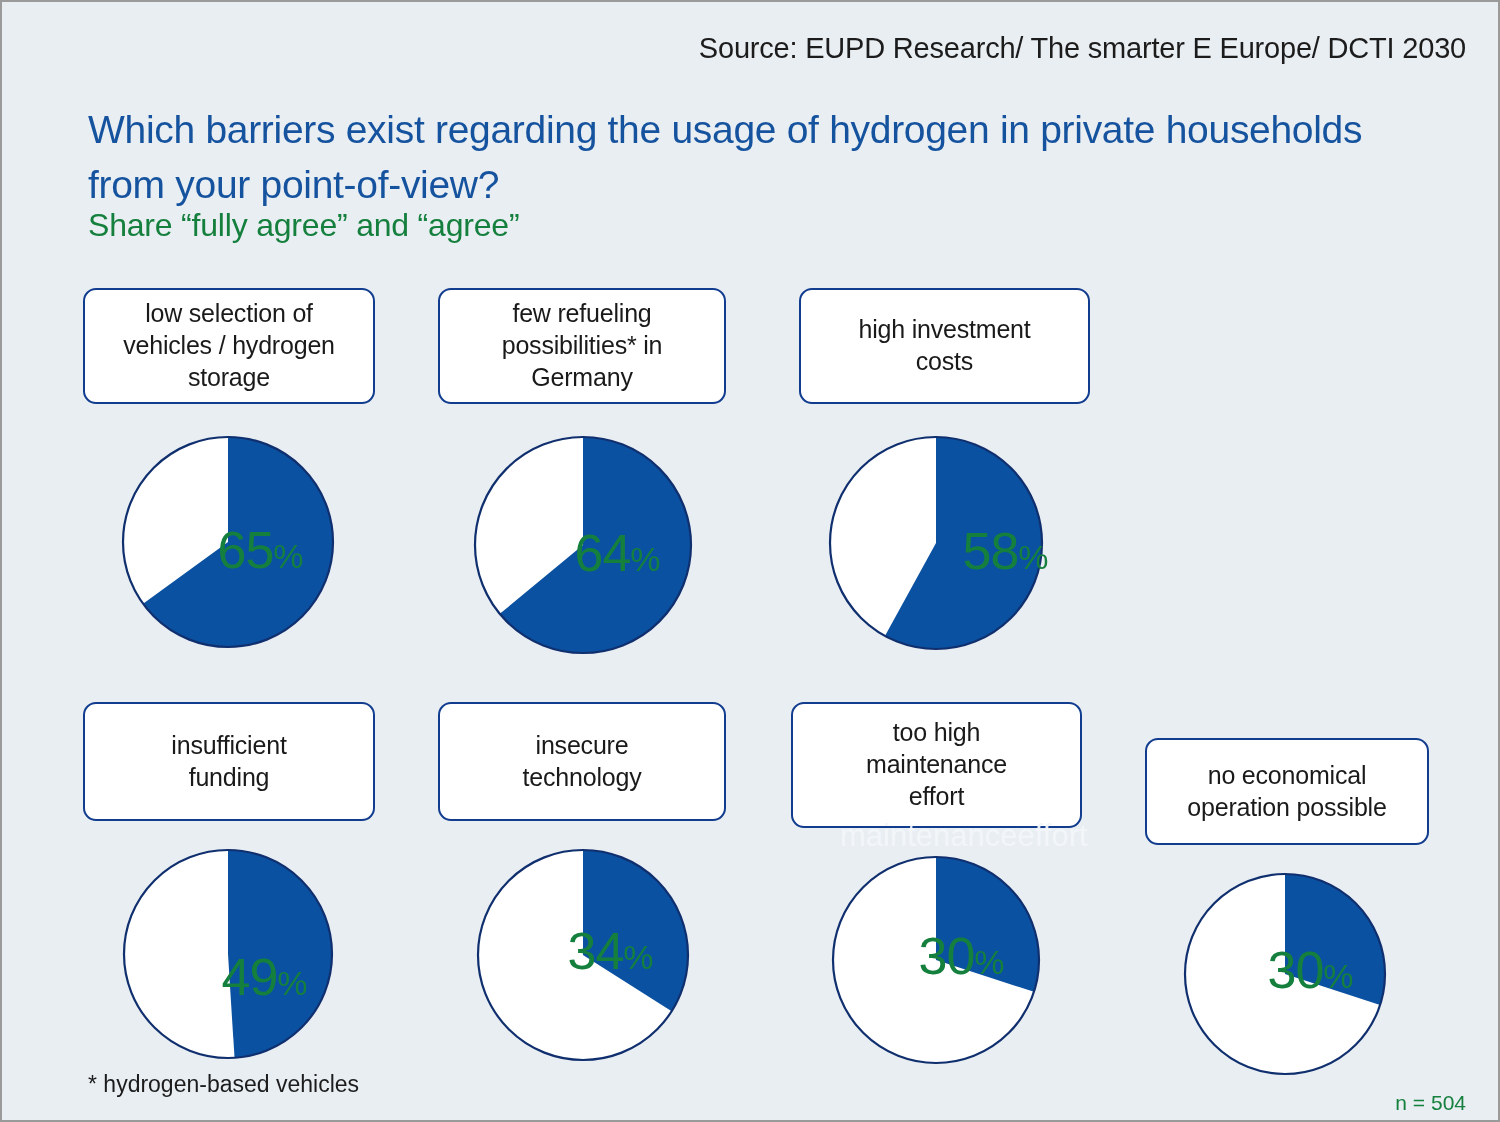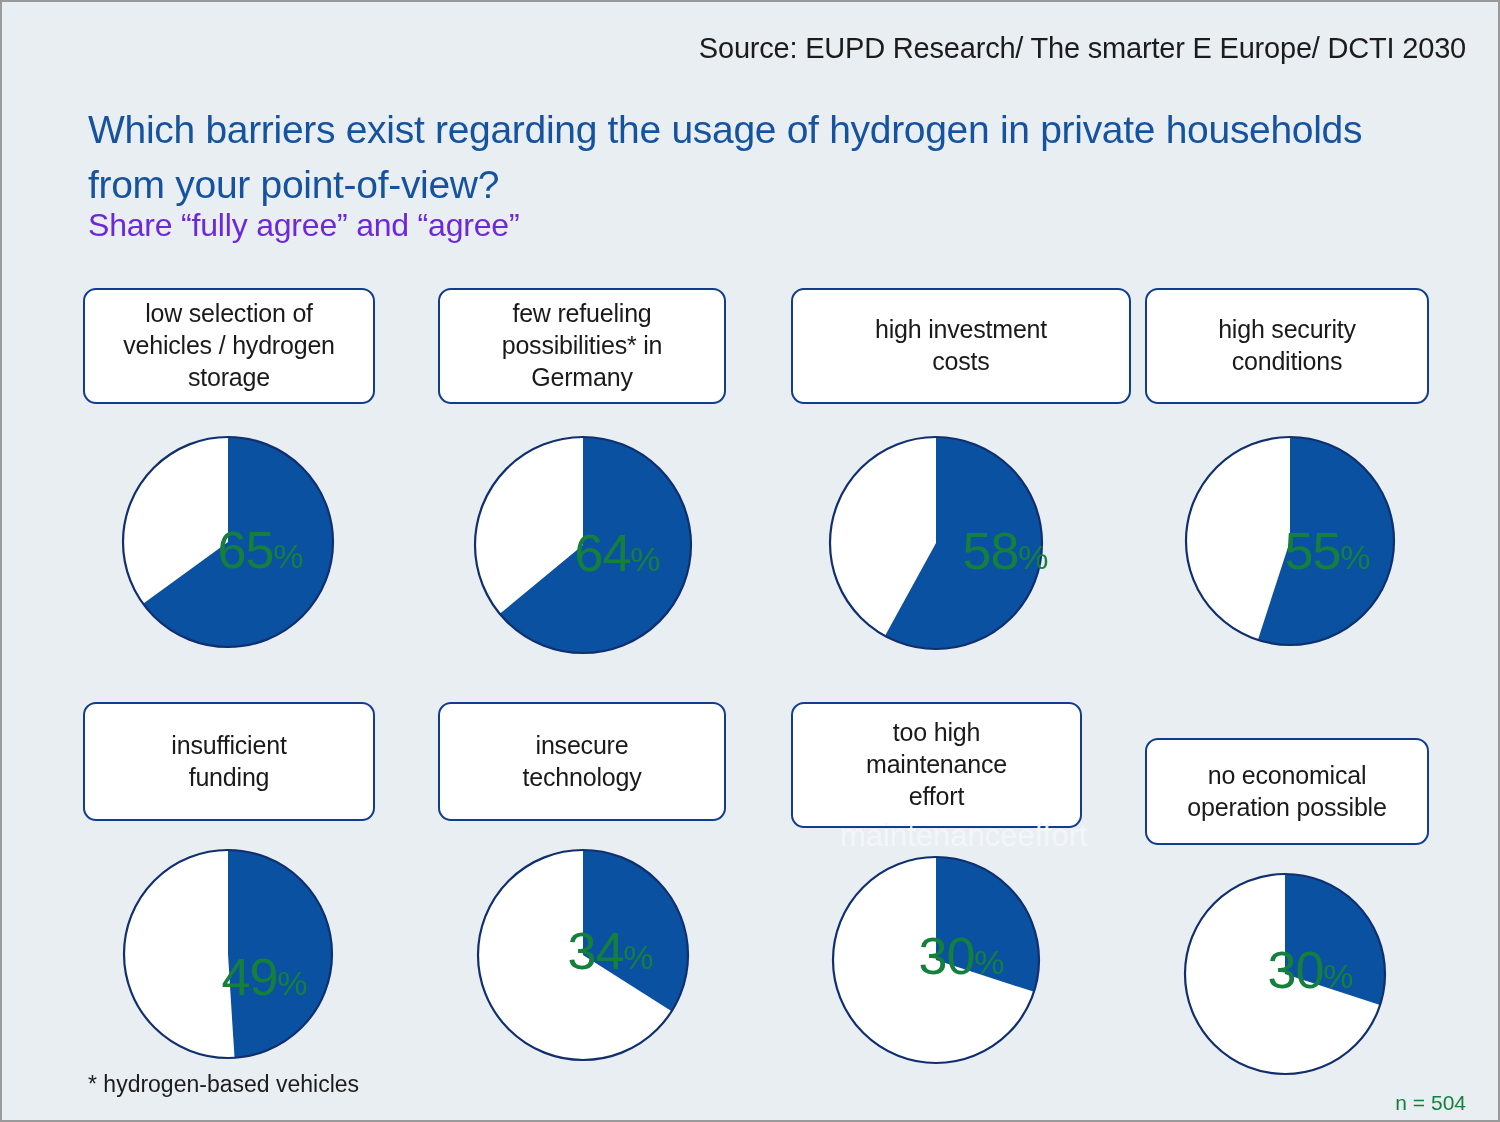--- a/index.html
+++ b/index.html
@@ -45,21 +45,21 @@
     line-height: 1.42;
     color: #16539f;
     font-weight: 400;
     letter-spacing: -0.3px;
   }
   #subtitle {
     position: absolute;
     left: 86px;
     top: 205px;
     font-size: 32px;
-    color: #6d28d9;
+    color: #15803d;
     letter-spacing: -0.2px;
   }
 
   
   .cell {
     position: absolute;
     width: 290px;
   }
   .cell.r1 { top: 286px; }
   .cell.r2 { top: 700px; }
@@ -81,21 +81,21 @@
     justify-content: center;
     text-align: center;
     padding: 6px 10px;
     font-size: 25px;
     line-height: 1.27;
     color: #1a1a1a;
     letter-spacing: -0.2px;
   }
   .cell.c1.r1 .label-box { width: 292px; }
   .cell.c2.r1 .label-box { width: 288px; }
-  .cell.c3.r1 .label-box { width: 340px; }
+  .cell.c3.r1 .label-box { width: 291px; margin-left: 8px; }
   .cell.c4.r1 .label-box { width: 284px; }
 
   .cell.c1.r2 .label-box { width: 292px; min-height: 119px; }
   .cell.c2.r2 .label-box { width: 288px; min-height: 119px; }
   .cell.c3.r2 .label-box { width: 291px; min-height: 126px; }
   .cell.c4.r2 .label-box { width: 284px; min-height: 107px; margin-top: 36px; }
 
   
   .pie-wrap {
     position: relative;
@@ -196,33 +196,20 @@
           <svg width="218" height="218" viewBox="0 0 218 218">
             <circle cx="109" cy="109" r="106" fill="#ffffff"></circle>
             <path d="M 109 109 L 109 3 A 106 106 0 1 1 57.93411054521821 201.88850808464957 Z" fill="#0a51a1"></path>
             <circle cx="109" cy="109" r="106" fill="none" stroke="#102f6e" stroke-width="2.2"></circle>
           </svg>
           <div class="pie-value" style="left: 102.5px; top: 91px; margin-left: 33px;"><span class="num">58</span><span class="pct">%</span></div>
         </div>
     </div>
   </div>
 
-  <div class="cell r1 c4">
-    <div class="label-box">high security<br>conditions</div>
-    <div class="pie-wrap">
-      <div class="pie" style="width: 214px; height: 214px;">
-          <svg width="214" height="214" viewBox="0 0 214 214">
-            <circle cx="107" cy="107" r="104" fill="#ffffff"></circle>
-            <path d="M 107 107 L 107 3 A 104 104 0 1 1 74.86223258500544 205.90987769469598 Z" fill="#0a51a1"></path>
-            <circle cx="107" cy="107" r="104" fill="none" stroke="#102f6e" stroke-width="2.2"></circle>
-          </svg>
-          <div class="pie-value" style="left: 101.5px; top: 91px;"><span class="num">55</span><span class="pct">%</span></div>
-        </div>
-    </div>
-  </div>
 
   <div class="cell r2 c1">
     <div class="label-box">insufficient<br>funding</div>
     <div class="pie-wrap">
       <div class="pie" style="width: 214px; height: 214px;">
           <svg width="214" height="214" viewBox="0 0 214 214">
             <circle cx="107" cy="107" r="104" fill="#ffffff"></circle>
             <path d="M 107 107 L 107 3 A 104 104 0 0 1 113.53021403104862 210.79477975654024 Z" fill="#0a51a1"></path>
             <circle cx="107" cy="107" r="104" fill="none" stroke="#102f6e" stroke-width="2.2"></circle>
           </svg>

